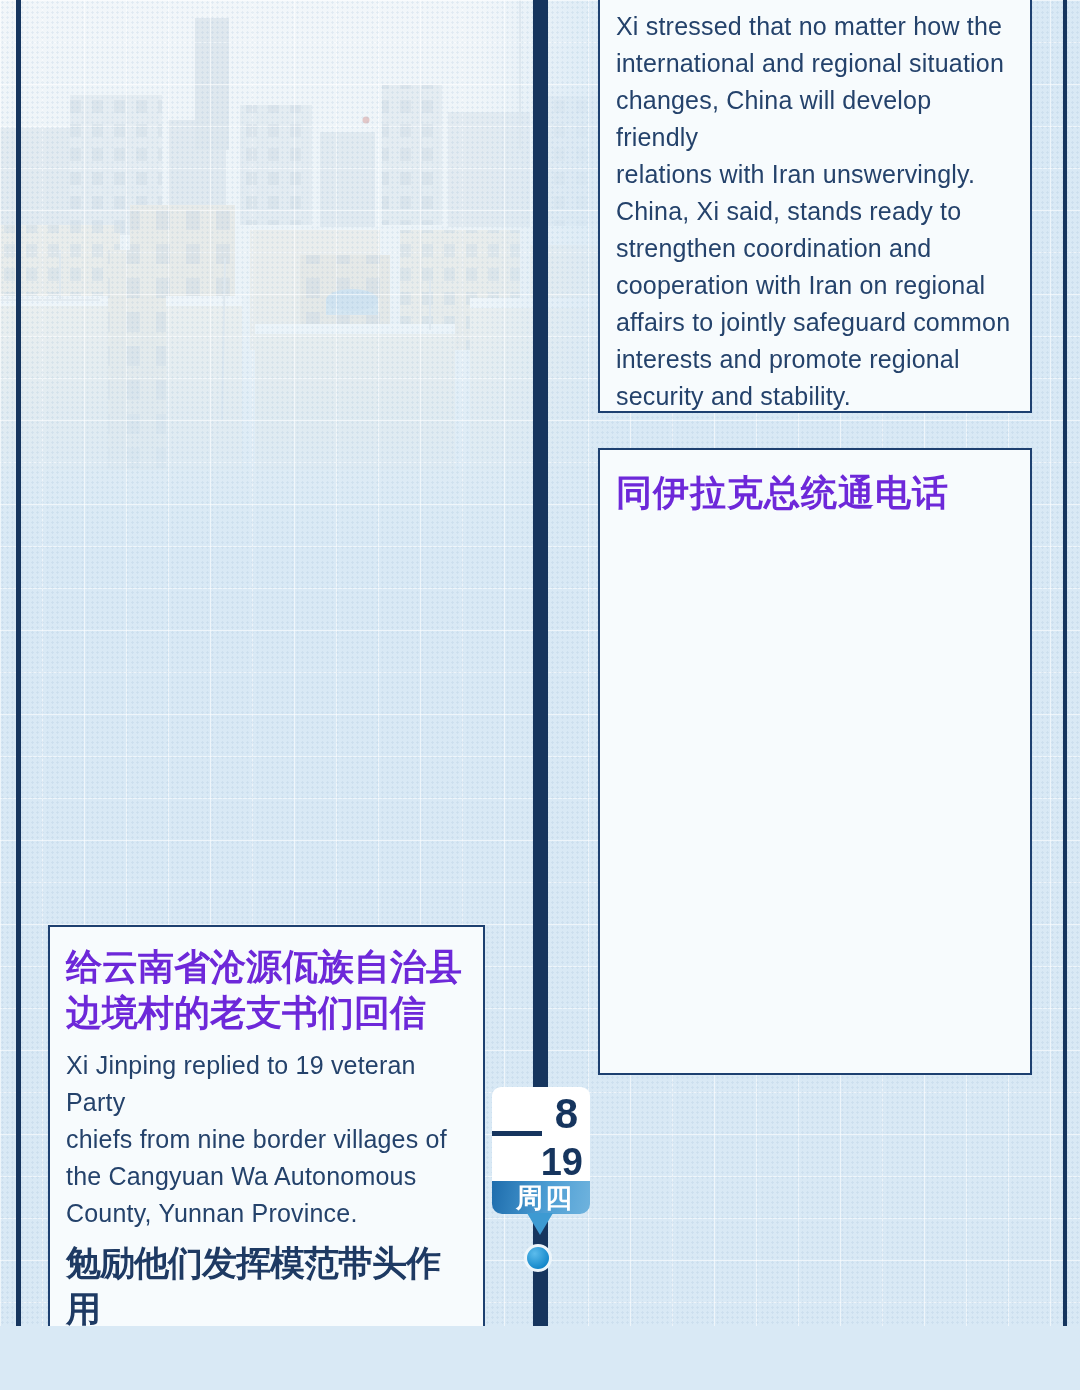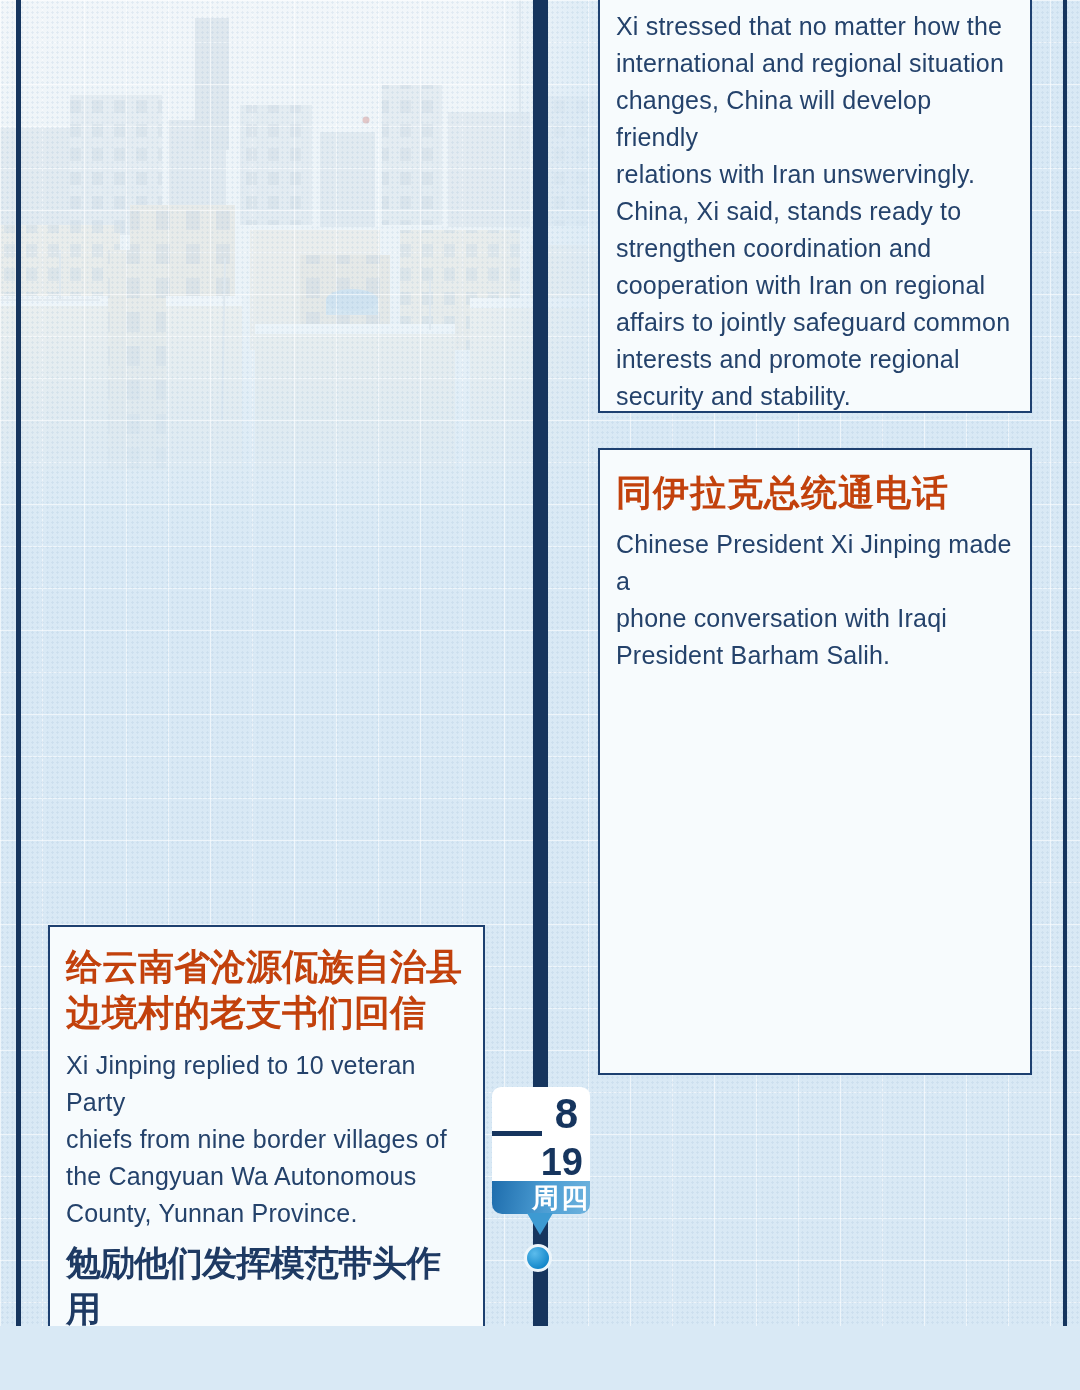--- a/index.html
+++ b/index.html
@@ -40,21 +40,21 @@
   }
   .card-iran{left:598px;top:-34px;width:434px;height:447px;padding:40px 12px 0 16px;}
   .card-iraq{left:598px;top:448px;width:434px;height:627px;padding:18px 12px 0 16px;}
   .card-yunnan{left:48px;top:925px;width:437px;height:520px;padding:16px 12px 0 16px;}
   .en{
     margin:0;white-space:pre-line;color:#24426b;
     font-size:25px;line-height:37px;letter-spacing:0.2px;
     font-family:"Liberation Sans",sans-serif;
   }
   .cn-heading{
-    margin:0;white-space:pre-line;color:#c2410c;
+    margin:0;white-space:pre-line;color:#6d28d9;
     font-family:"DejaVu Serif",serif;font-weight:700;
     font-size:36px;line-height:48px;letter-spacing:1px;
   }
   .card-yunnan .cn-heading{line-height:46px;letter-spacing:0;}
   .cn-quote{
     margin:0;white-space:pre-line;color:#1e3a63;
     font-family:"DejaVu Serif",serif;font-weight:700;
   }
   .card-iraq .cn-quote{font-size:38px;line-height:47px;letter-spacing:2.5px;margin-top:12px;}
   .card-iraq .en.first{margin-top:10px;}
@@ -67,21 +67,21 @@
     position:relative;width:98px;height:94px;background:#ffffff;
     border-radius:9px 9px 0 0;color:#16355e;
   }
   .date-month{font-size:42px;line-height:42px;font-weight:700;text-align:right;padding:6px 12px 0 0;}
   .date-bar{position:absolute;left:0;top:44px;width:50px;height:5px;background:#16355e;}
   .date-day{font-size:38px;line-height:42px;font-weight:700;text-align:right;padding:6px 7px 0 0;}
   .weekday-band{
     width:98px;height:33px;border-radius:0 0 10px 10px;
     background:linear-gradient(100deg,#1e6dad 0%,#4c9dd3 55%,#6fb3de 100%);
     color:#ffffff;font-weight:700;font-size:27px;line-height:33px;
-    text-align:right;letter-spacing:2px;padding-left:8px;box-sizing:border-box;
+    text-align:center;letter-spacing:2px;padding-left:8px;box-sizing:border-box;
     font-family:"DejaVu Sans",sans-serif;
   }
   .pointer-triangle{
     position:absolute;left:527px;top:1213px;width:0;height:0;z-index:4;
     border-left:13px solid transparent;border-right:13px solid transparent;
     border-top:22px solid #3d9ad2;
   }
   .timeline-node-dot{
     position:absolute;left:524px;top:1244px;width:28px;height:28px;z-index:4;
     box-sizing:border-box;border-radius:50%;border:3px solid #eef6fb;
@@ -168,29 +168,26 @@
 China, Xi said, stands ready to
 strengthen coordination and
 cooperation with Iran on regional
 affairs to jointly safeguard common
 interests and promote regional
 security and stability.</p>
   </div>
 
   <div class="card card-iraq">
     <h2 class="cn-heading">同伊拉克总统通电话</h2>
-    <p class="en first">Chinese President Xi Jinping made a
-phone conversation with Iraqi
-President Barham Salih.</p>
   </div>
 
   <div class="card card-yunnan">
     <h2 class="cn-heading">给云南省沧源佤族自治县
 边境村的老支书们回信</h2>
-    <p class="en">Xi Jinping replied to 10 veteran Party
+    <p class="en">Xi Jinping replied to 19 veteran Party
 chiefs from nine border villages of
 the Cangyuan Wa Autonomous
 County, Yunnan Province.</p>
     <h3 class="cn-quote">勉励他们发挥模范带头作用
 引领乡亲们建设好美丽家园
 维护好民族团结　守护好
 神圣国土</h3>
   </div>
 
   <div class="date-marker">

